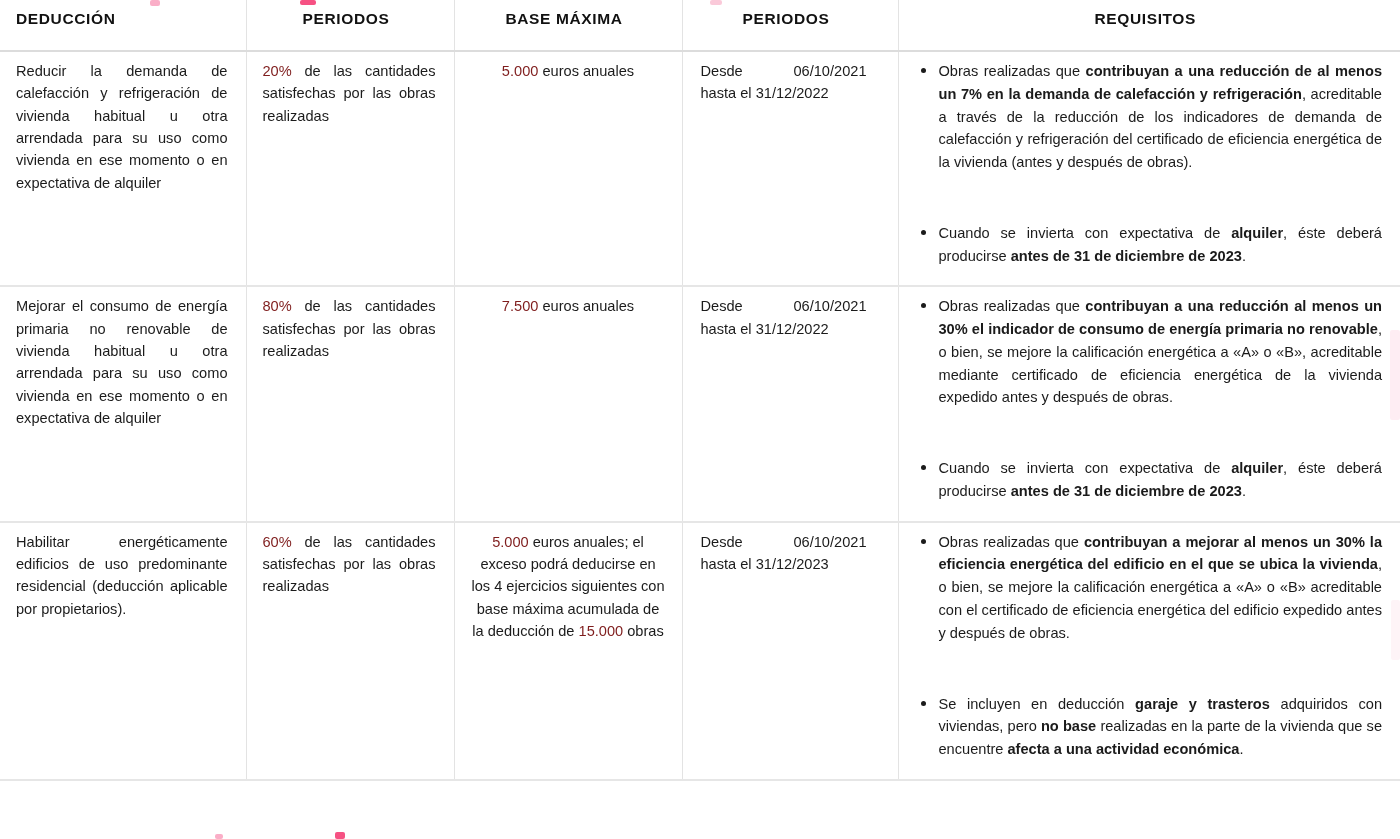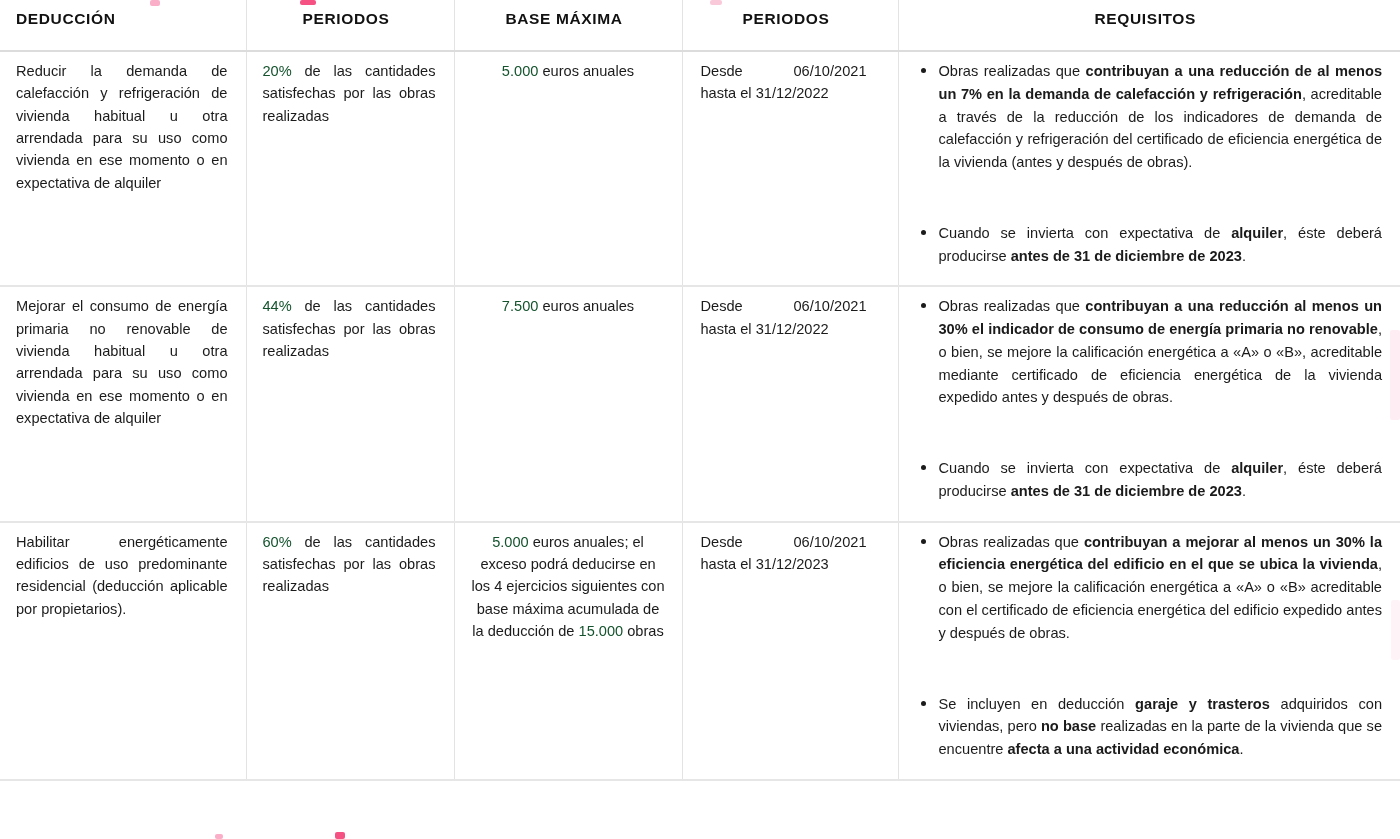--- a/index.html
+++ b/index.html
@@ -77,21 +77,21 @@
     margin-left: 12px;
   }
   td.col-periodos {
     padding-left: 18px;
   }
   td.col-requisitos {
     padding-left: 18px;
     padding-right: 18px;
   }
 
-  .hl { color: #14532d; }
+  .hl { color: #7f1d1d; }
 
   .periodo-line {
     display: flex;
     justify-content: space-between;
     width: 166px;
     gap: 42px;
   }
   .periodo-line2 { width: auto; }
 
   ul.reqs {
@@ -191,21 +191,21 @@
         <td class="col-requisitos">
           <ul class="reqs">
             <li>Obras realizadas que <b>contribuyan a una reducción de al menos un 7% en la demanda de calefacción y refrigeración</b>, acreditable a través de la reducción de los indicadores de demanda de calefacción y refrigeración del certificado de eficiencia energética de la vivienda (antes y después de obras).</li>
             <li>Cuando se invierta con expectativa de <b>alquiler</b>, éste deberá producirse <b>antes de 31 de diciembre de 2023</b>.</li>
           </ul>
         </td>
       </tr>
 
       <tr>
         <td class="col-deduccion">Mejorar el consumo de energía primaria no renovable de vivienda habitual u otra arrendada para su uso como vivienda en ese momento o en expectativa de alquiler</td>
-        <td class="col-importe"><span class="hl">44%</span><span> de las cantidades satisfechas por las obras realizadas</span></td>
+        <td class="col-importe"><span class="hl">80%</span><span> de las cantidades satisfechas por las obras realizadas</span></td>
         <td class="col-base"><span class="hl">7.500</span><span> euros anuales</span></td>
         <td class="col-periodos">
           <div class="periodo-line">
             <span>Desde</span>
             <span>06/10/2021</span>
           </div>
           <div class="periodo-line periodo-line2">hasta el 31/12/2022</div>
         </td>
         <td class="col-requisitos">
           <ul class="reqs">

